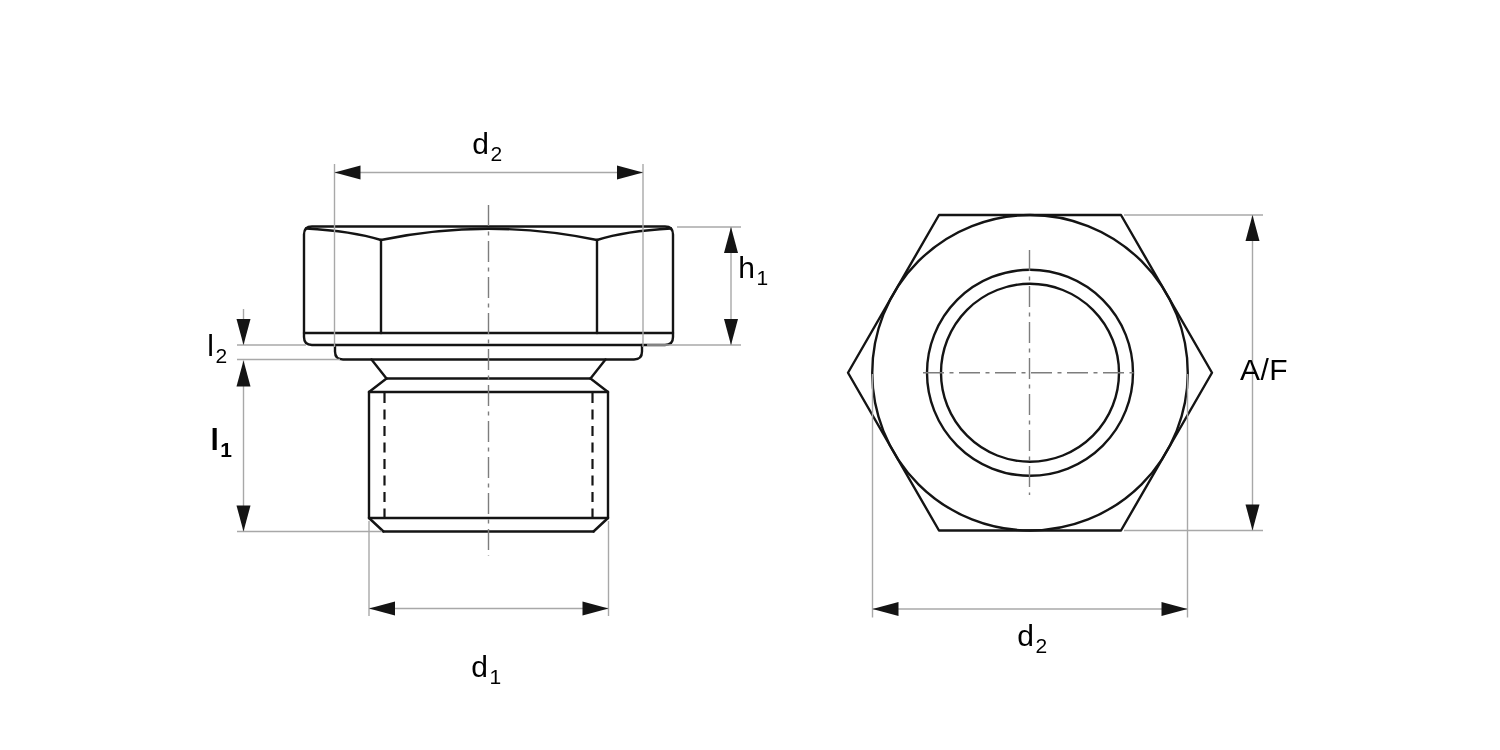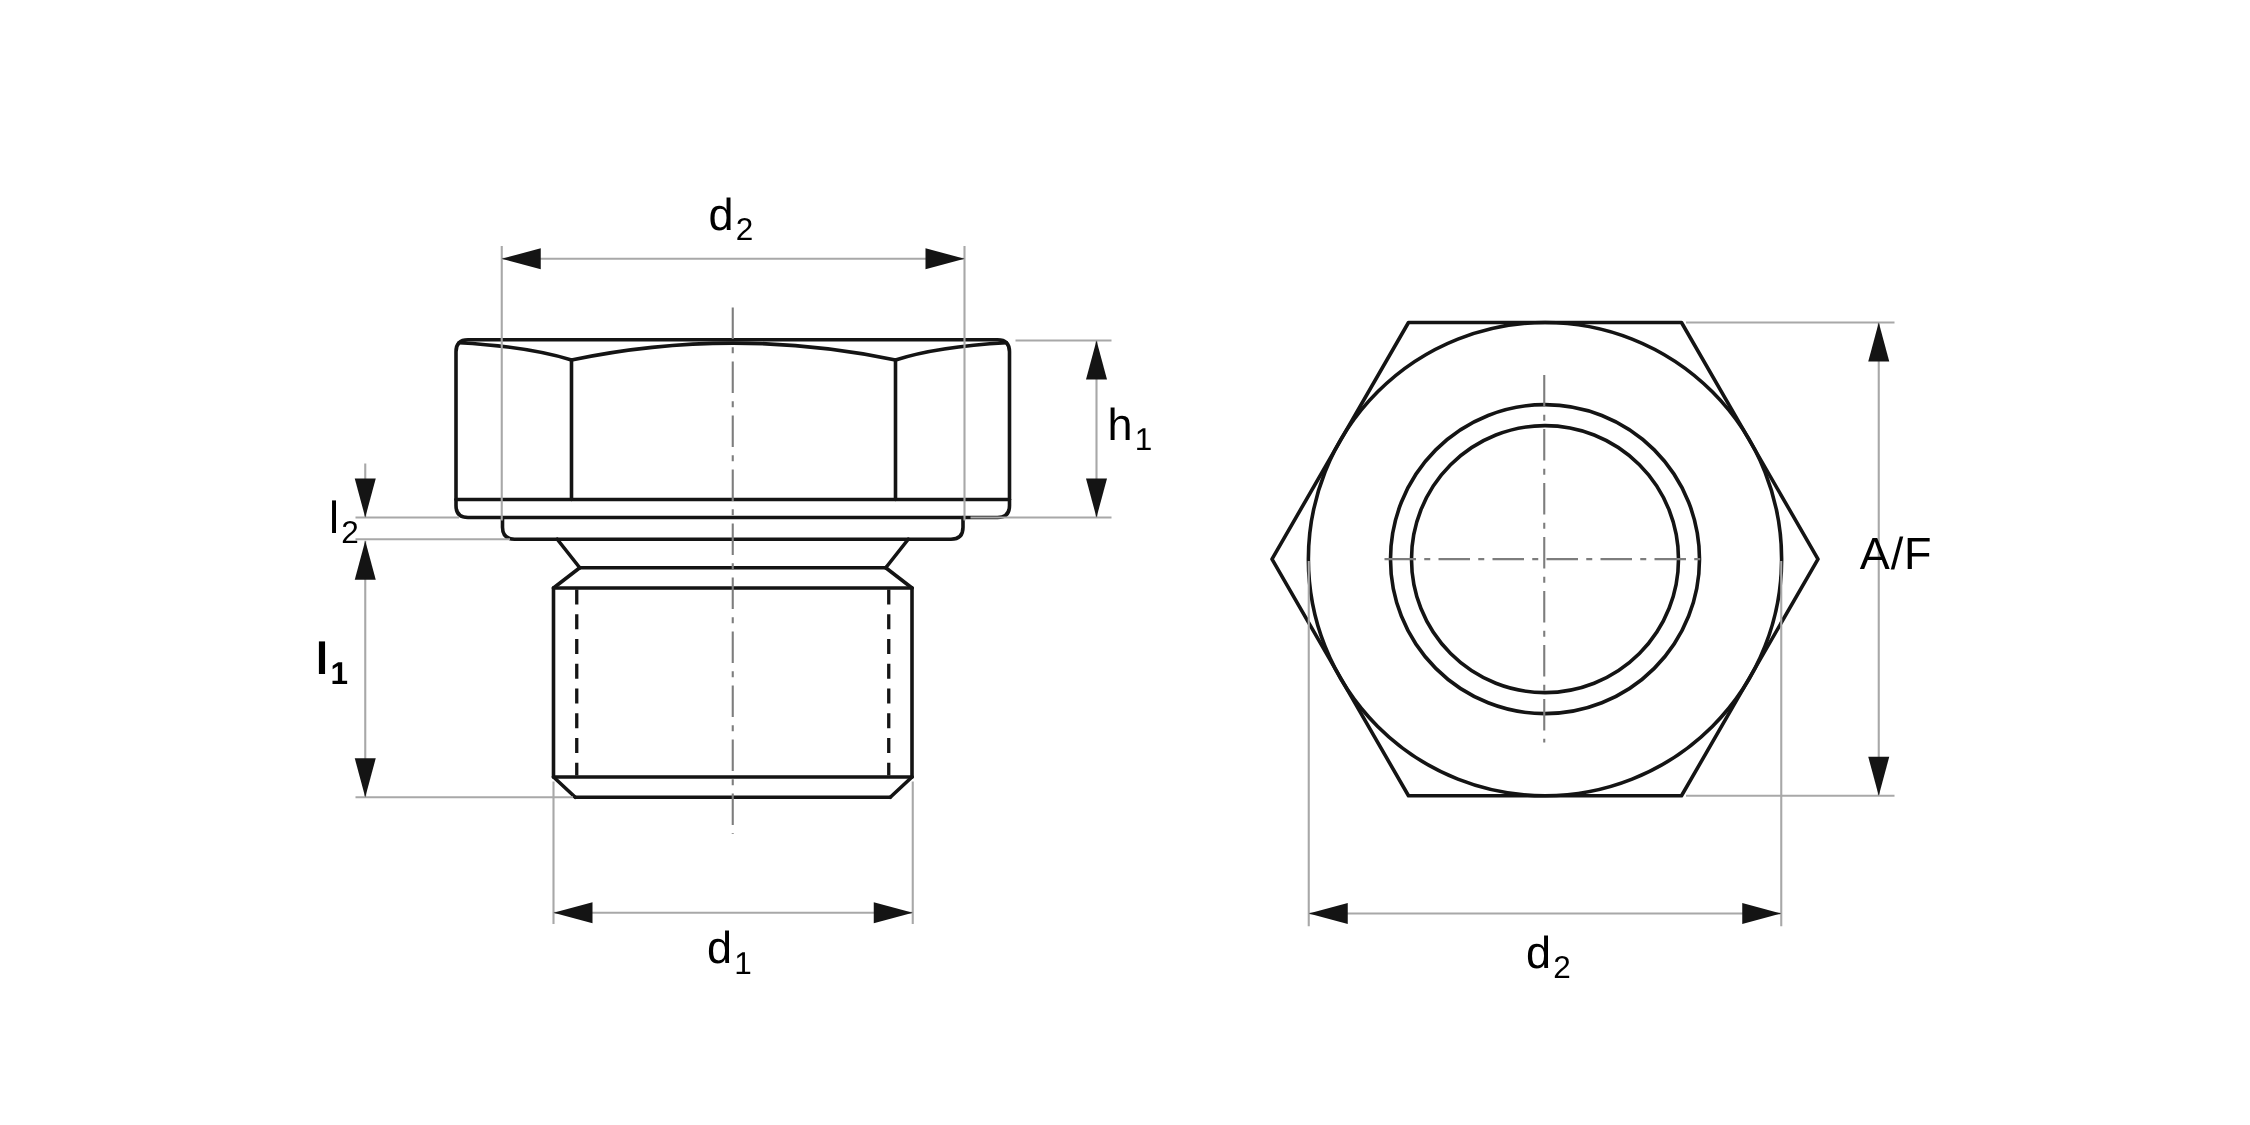--- a/index.html
+++ b/index.html
@@ -169,25 +169,25 @@
       <path class="dim" d="M 872.5,374 V 617.5"></path>
       <path class="dim" d="M 1187.5,374 V 617.5"></path>
       <path class="dim" d="M 872.5,609 H 1187.5"></path>
       <polygon class="arr" points="872.5,609 898.5,602 898.5,616"></polygon>
       <polygon class="arr" points="1187.5,609 1161.5,602 1161.5,616"></polygon>
     </g>
   </svg>
 
   <div class="dim-label" style="left:487px; top:144px;"><span>d</span><sub>2</sub></div>
 
-  <div class="dim-label" style="left:753px; top:284px;"><span>h</span><sub>1</sub></div>
+  <div class="dim-label" style="left:753px; top:268px;"><span>h</span><sub>1</sub></div>
 
-  <div class="dim-label" style="left:229px; top:346px;text-align:center;"><span>l</span><sub>2</sub></div>
+  <div class="dim-label" style="left:217px; top:346px;text-align:center;"><span>l</span><sub>2</sub></div>
 
   <div class="dim-label" style="left:221px; top:440px;font-weight:bold;"><span>l</span><sub>1</sub></div>
 
-  <div class="dim-label" style="left:486px; top:633px;"><span>d</span><sub>1</sub></div>
+  <div class="dim-label" style="left:486px; top:667px;"><span>d</span><sub>1</sub></div>
 
   <div class="dim-label" style="left:1264px; top:370px;"><span>A/F</span><sub></sub></div>
 
   <div class="dim-label" style="left:1032px; top:636px;"><span>d</span><sub>2</sub></div>
 
 </div>
 
 </body></html>

